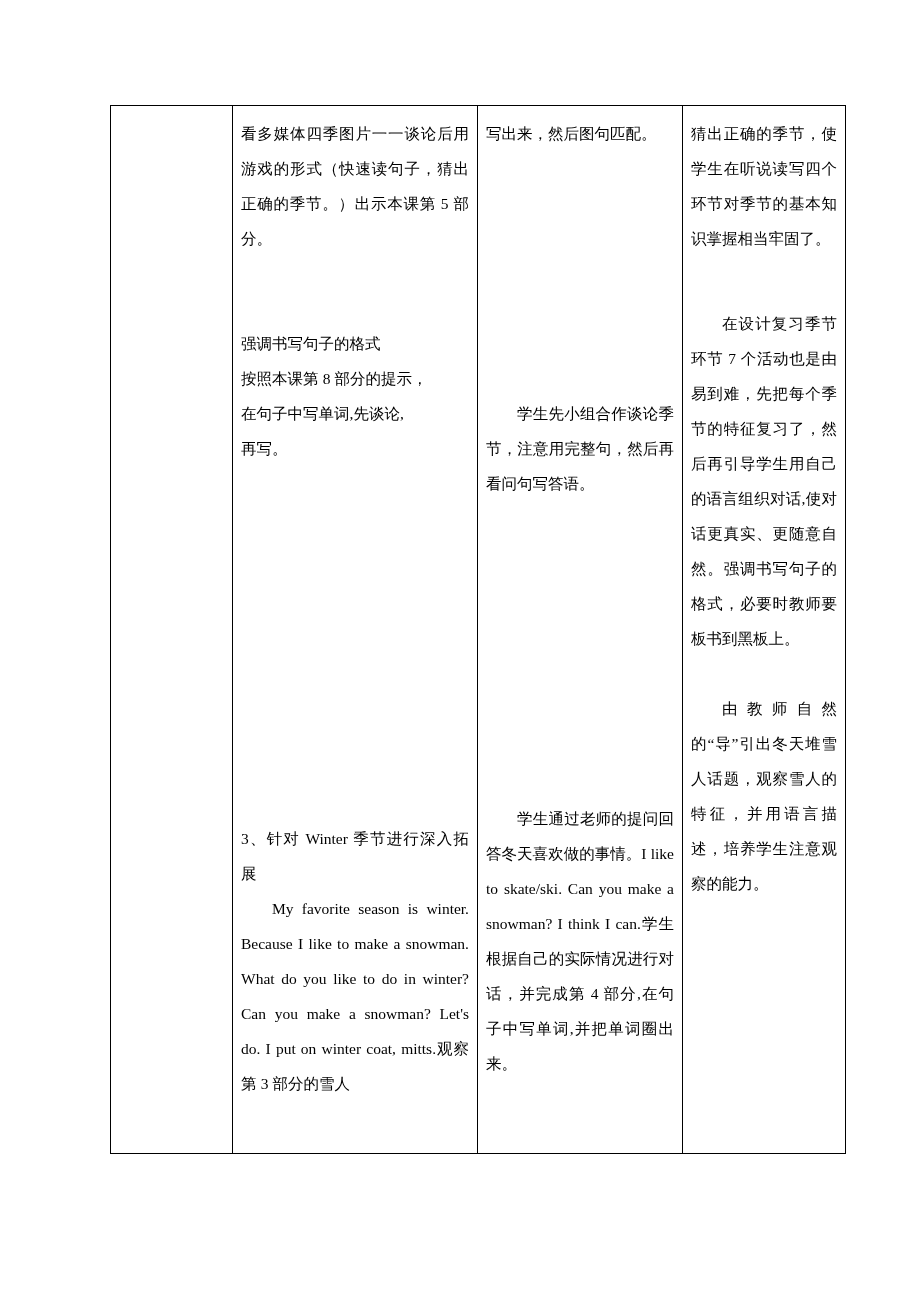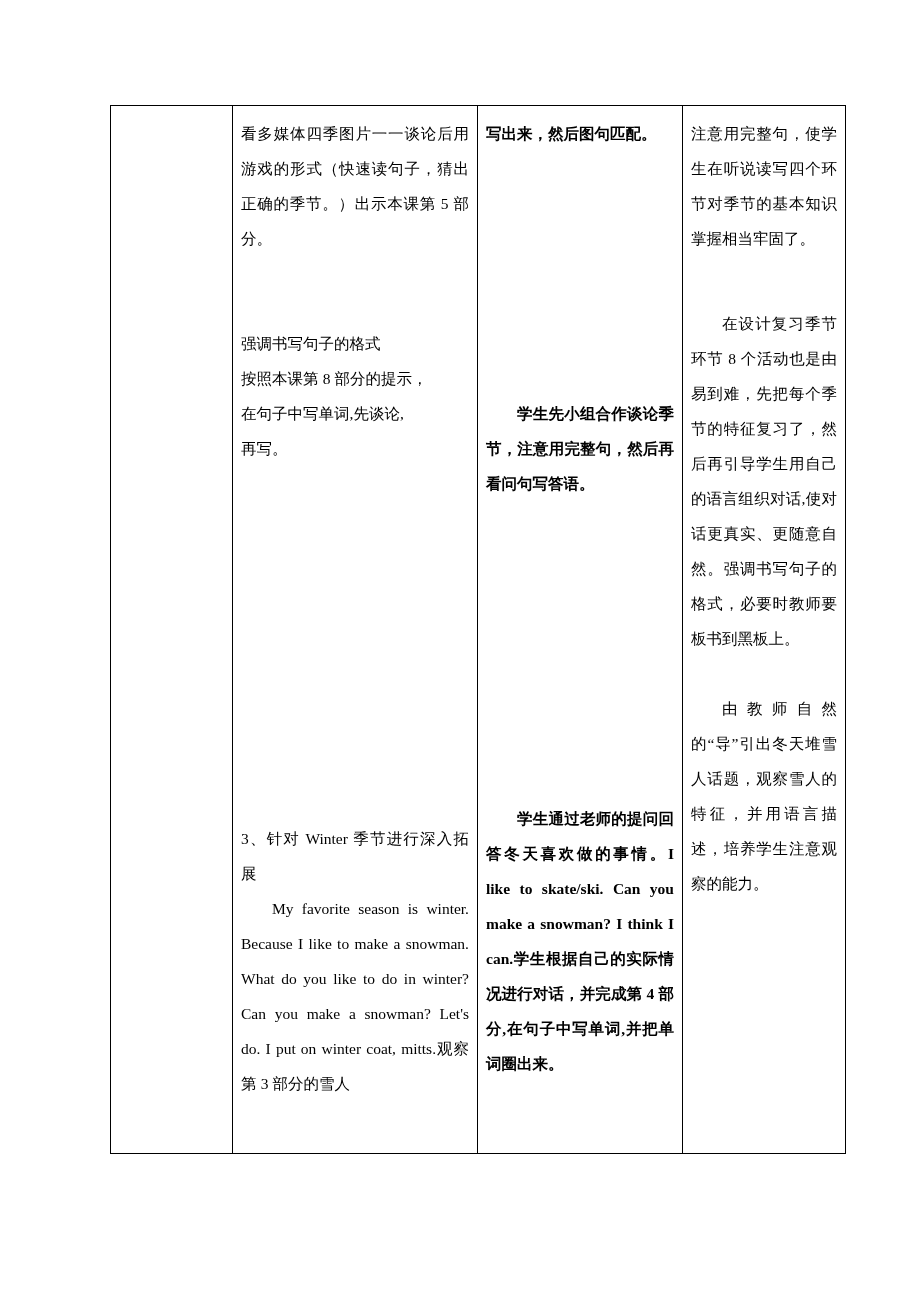--- a/index.html
+++ b/index.html
@@ -37,21 +37,21 @@
 
   .lesson-table td {
     border: 1px solid #000000;
     vertical-align: top;
     padding: 0;
     background: #ffffff;
   }
 
   .col-marker  { width: 122px; }
   .col-teach   { width: 245px; }
-  .col-learn   { width: 205px; font-weight: bold; }
+  .col-learn   { width: 205px; }
   .col-design  { width: 163px; }
 
   .cell-inner {
     padding: 10px 8px 8px 8px;
     height: 1047px;
     box-sizing: border-box;
   }
 
   
   .p {
@@ -131,25 +131,25 @@
 
             <div class="spacer-tall"></div>
 
             <p class="p en stretch-no-last indent2">学生通过老师的提问回答冬天喜欢做的事情。I like to skate/ski. Can you make a snowman? I think I can.学生根据自己的实际情况进行对话，并完成第 4 部分,在句子中写单词,并把单词圈出来。</p>
           </div>
         </td>
 
         <td class="col-design">
           <div class="cell-inner">
 
-            <p class="p stretch-no-last">注意用完整句，使学生在听说读写四个环节对季节的基本知识掌握相当牢固了。</p>
+            <p class="p stretch-no-last">猜出正确的季节，使学生在听说读写四个环节对季节的基本知识掌握相当牢固了。</p>
 
             <div class="spacer-sm"></div>
 
-            <p class="p stretch-no-last indent2">在设计复习季节环节 8 个活动也是由易到难，先把每个季节的特征复习了，然后再引导学生用自己的语言组织对话,使对话更真实、更随意自然。强调书写句子的格式，必要时教师要板书到黑板上。</p>
+            <p class="p stretch-no-last indent2">在设计复习季节环节 7 个活动也是由易到难，先把每个季节的特征复习了，然后再引导学生用自己的语言组织对话,使对话更真实、更随意自然。强调书写句子的格式，必要时教师要板书到黑板上。</p>
 
             <div class="spacer-xs"></div>
 
             <p class="p stretch-no-last indent2">由教师自然的“导”引出冬天堆雪人话题，观察雪人的特征，并用语言描述，培养学生注意观察的能力。</p>
           </div>
         </td>
 
       </tr>
     </tbody>
   </table>

